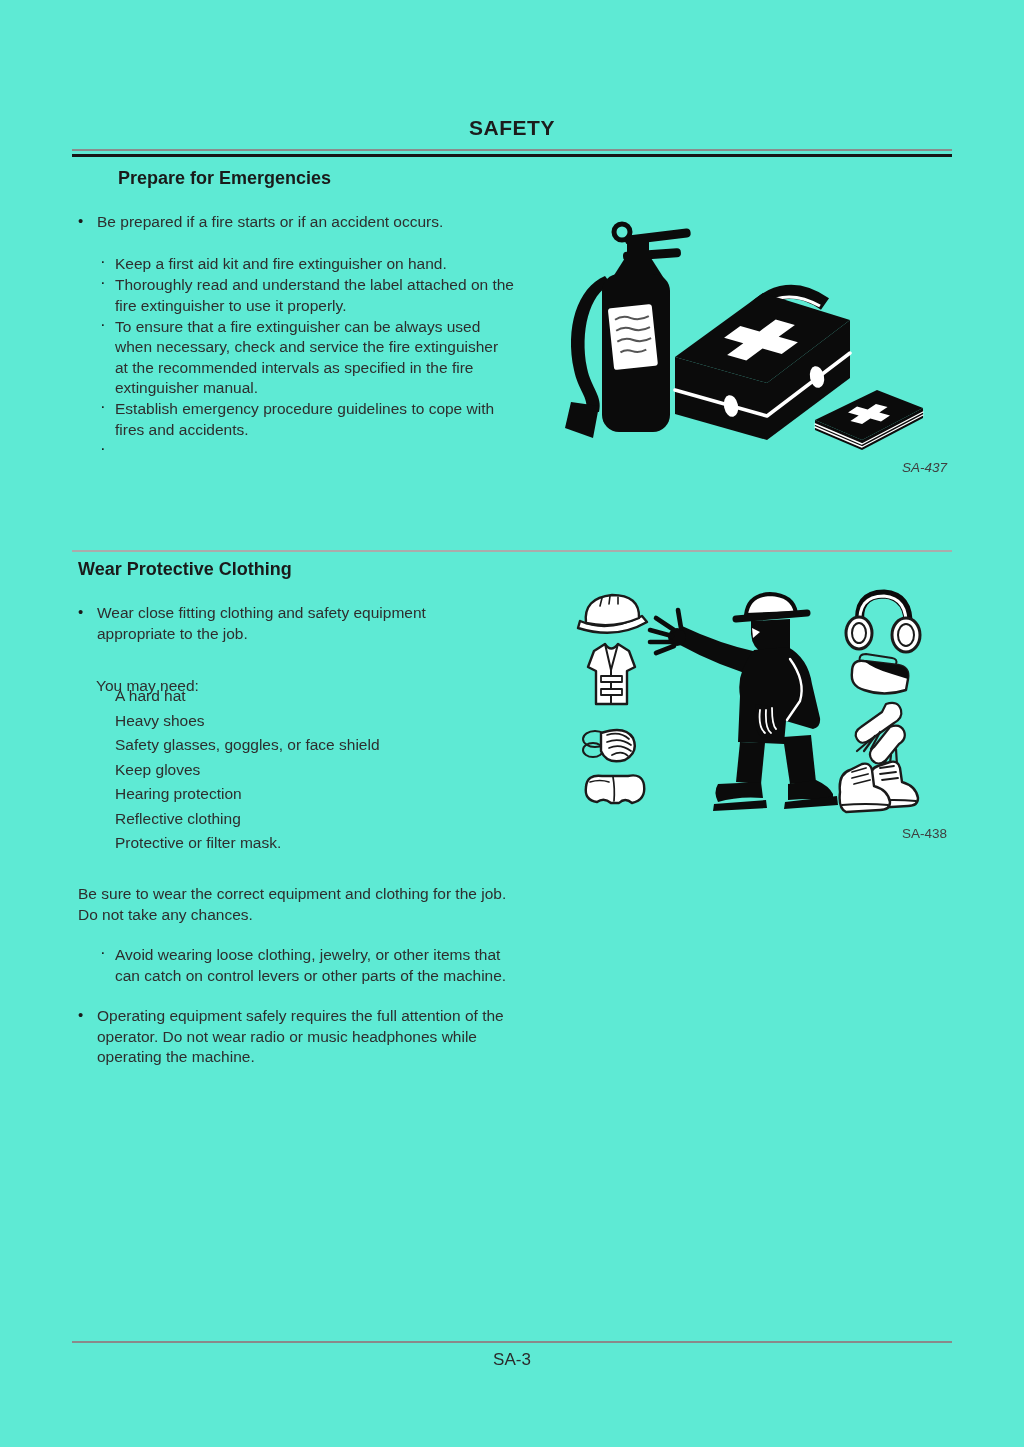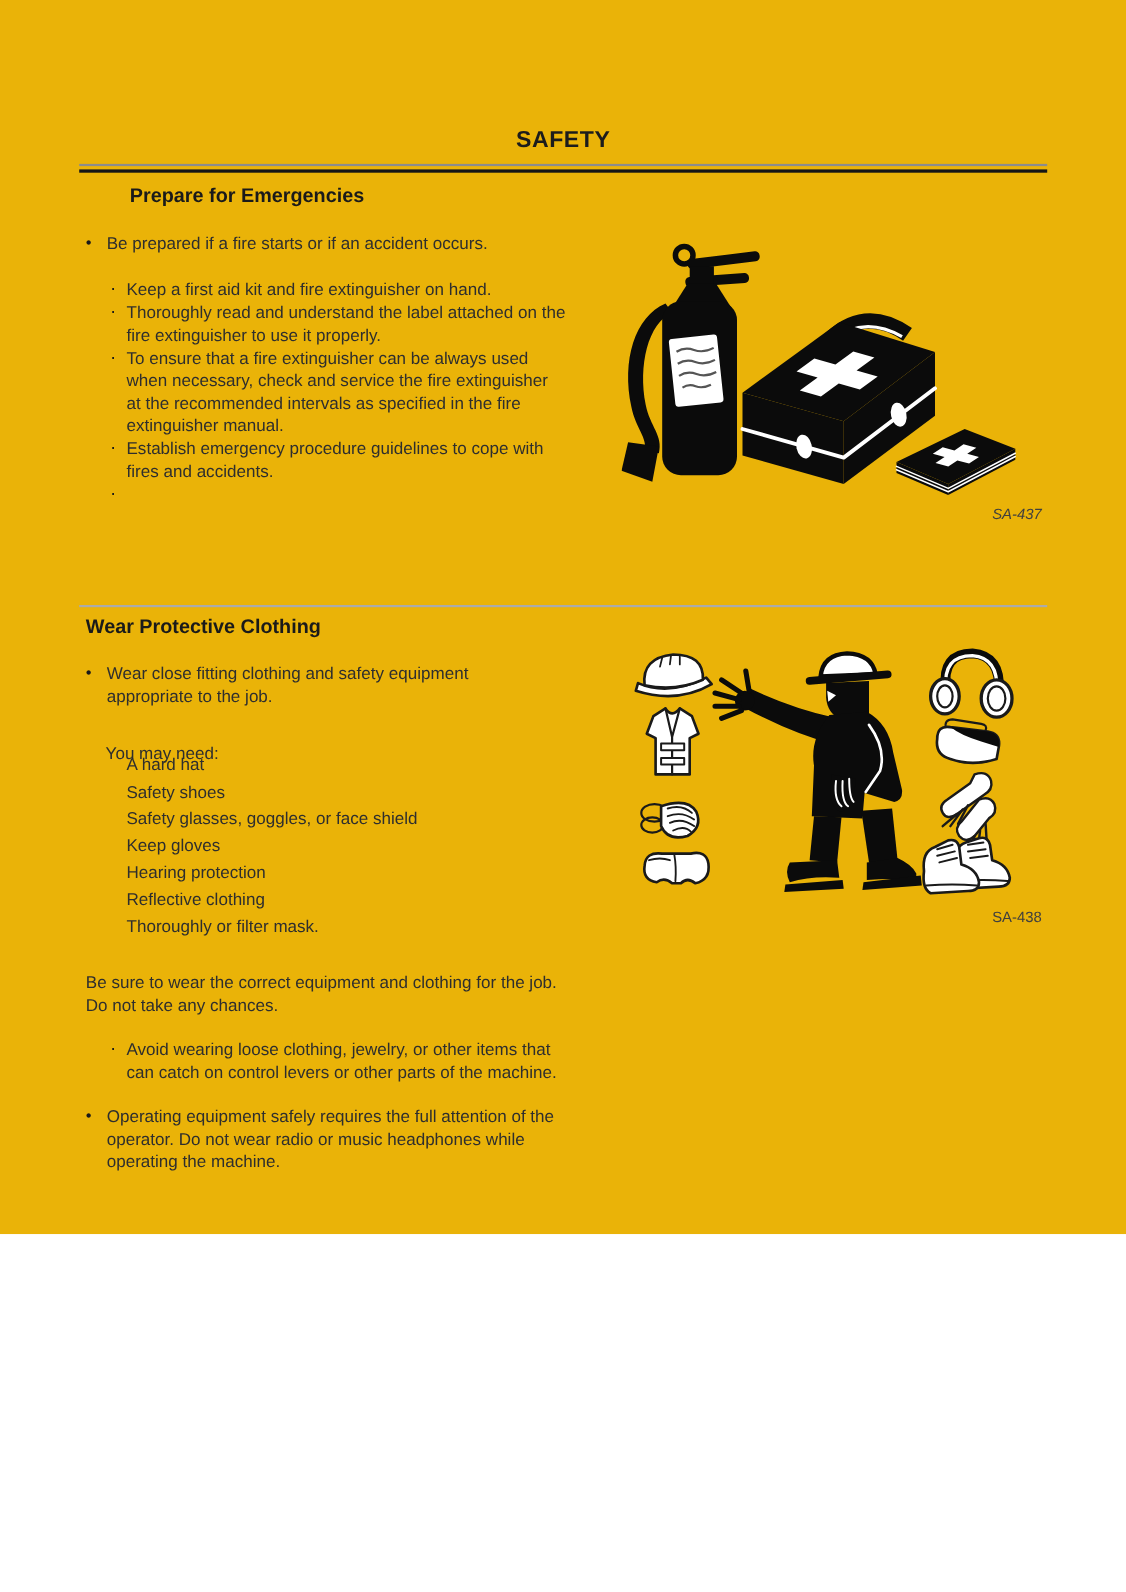--- a/index.html
+++ b/index.html
@@ -1,17 +1,17 @@
 <!DOCTYPE html>
 <html><head>
 <meta charset="utf-8">
 <style>
   html,body{margin:0;padding:0;background:#ffffff;}
   .page{
-    position:relative;width:1024px;height:1122px;margin:0 auto;background:#eab308;
+    position:relative;width:1024px;height:1447px;margin:0 auto;background:#5eead4;
     font-family:"Liberation Sans","DejaVu Sans",sans-serif;color:#2d2d2d;overflow:hidden;
   }
   .abs{position:absolute;}
   .page-title{
     left:0;top:116;width:1024px;top:116px;text-align:center;
     font-size:21px;font-weight:bold;color:#1c1c1c;letter-spacing:.5px;
   }
   .rule-top{left:72px;right:72px;top:149px;height:0;border-top:2.5px solid #8c8c8c;}
   .rule-bottom{left:72px;right:72px;top:154px;height:0;border-top:3.5px solid #161616;}
   .section-heading{font-size:18px;font-weight:bold;color:#1a1a1a;}
@@ -103,26 +103,26 @@
 
   <div class="abs body-text bullet-row" style="left:78px;top:603px;width:372px;">
     <span class="bullet-glyph">•</span>
     <span>Wear close fitting clothing and safety equipment appropriate to the job.</span>
   </div>
 
   <div class="abs body-text" style="left:96px;top:676px;">You may need:</div>
 
   <ul class="abs need-list" style="left:115px;top:684px;width:360px;">
     <li>A hard hat</li>
-    <li>Safety shoes</li>
+    <li>Heavy shoes</li>
     <li>Safety glasses, goggles, or face shield</li>
     <li>Keep gloves</li>
     <li>Hearing protection</li>
     <li>Reflective clothing</li>
-    <li>Thoroughly or filter mask.</li>
+    <li>Protective or filter mask.</li>
   </ul>
 
   <div class="abs body-text" style="left:78px;top:884px;width:432px;">Be sure to wear the correct equipment and clothing for the job. Do not take any chances.</div>
 
   <div class="abs" style="left:570px;top:586px;width:380px;height:236px;">
     <svg width="380" height="236" viewBox="0 0 380 236">
 
       <g transform="translate(8,2)">
         <path class="outline" d="M2,33 Q30,45 64,28 L69,34 Q38,52 0,40 Z"></path>
         <path class="outline" d="M8,35 Q5,10 34,7 Q62,7 61,30 Q36,41 8,35 Z"></path>

